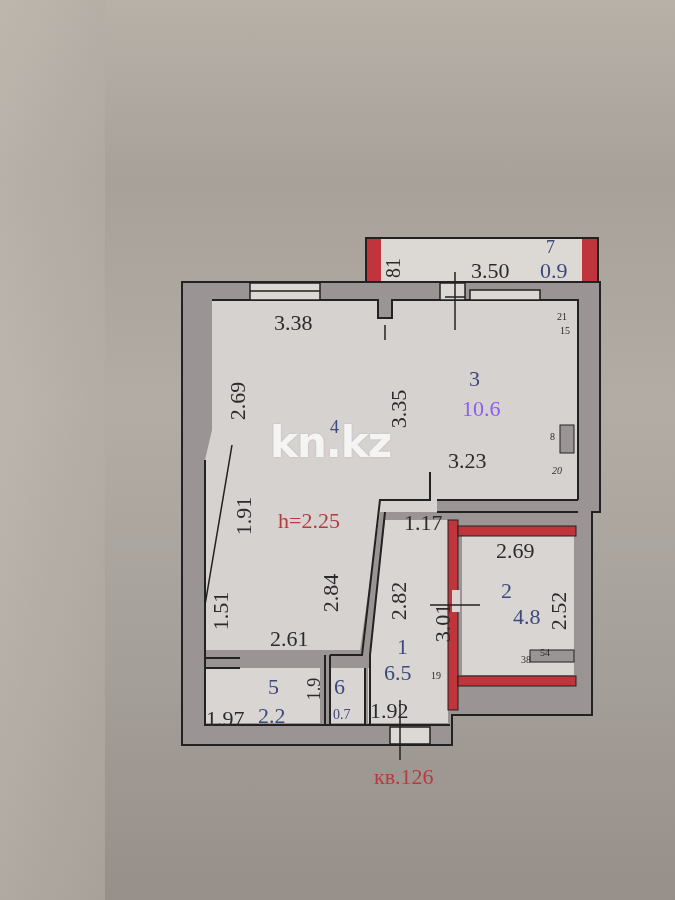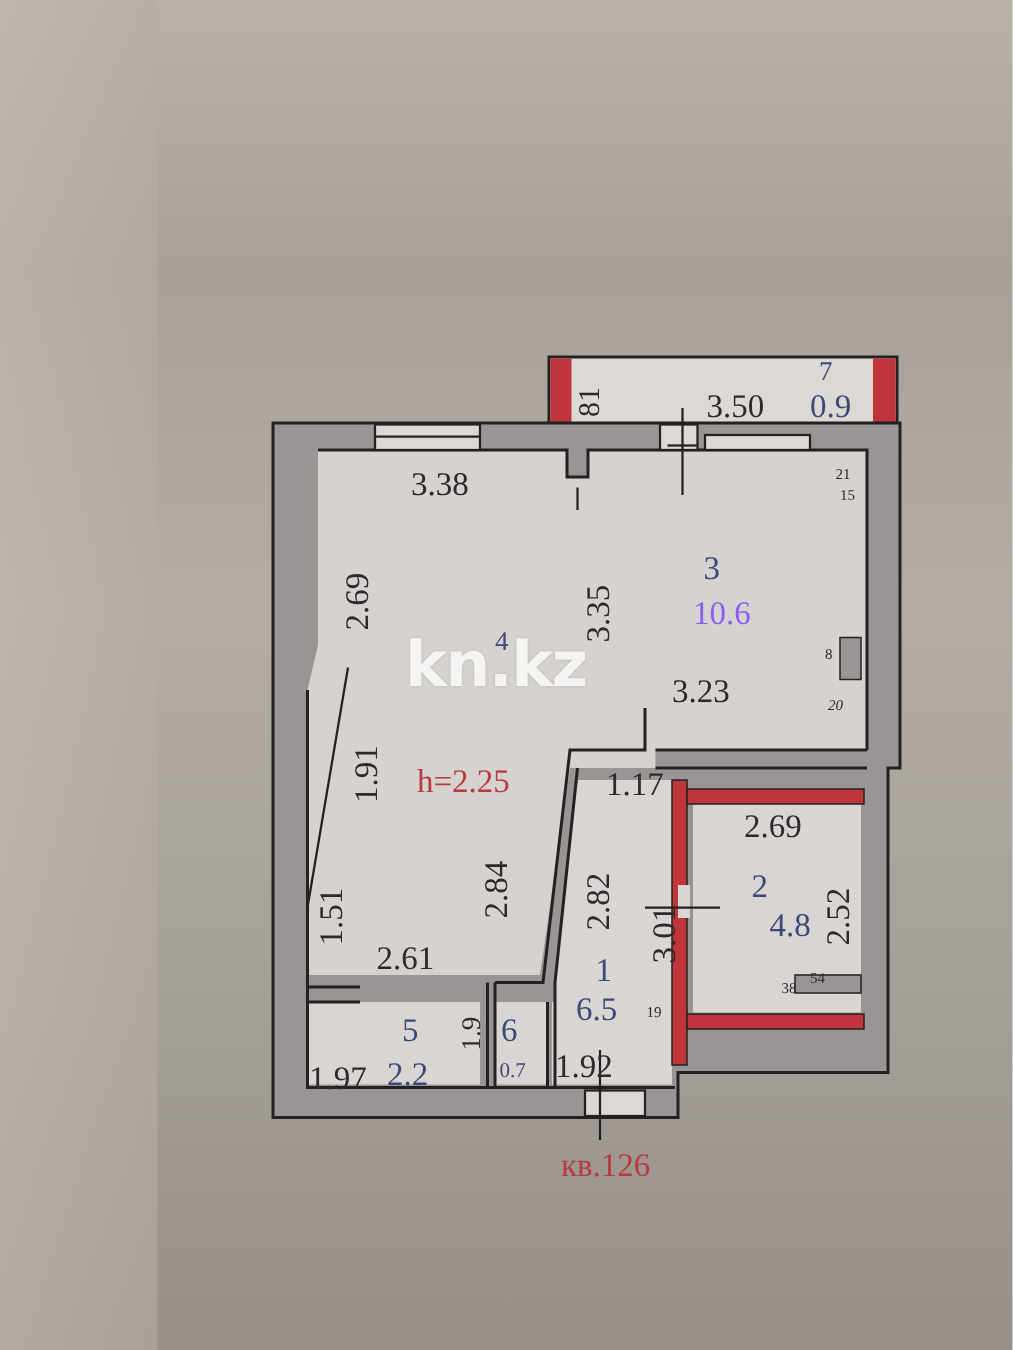--- a/index.html
+++ b/index.html
@@ -124,21 +124,21 @@
 
 <div class="lbl" style="left:496px;top:540px;">2.69</div>
 <div class="lbl vert" style="left:312px;top:582px;">2.84</div>
 <div class="lbl vert" style="left:380px;top:590px;">2.82</div>
 <div class="lbl vert" style="left:424px;top:612px;">3.01</div>
 <div class="lbl blue" style="left:501px;top:580px;">2</div>
 <div class="lbl blue" style="left:489px;top:606px;margin-left:24px;">4.8</div>
 <div class="lbl vert" style="left:540px;top:600px;">2.52</div>
 
 <div class="lbl vert" style="left:202px;top:600px;">1.51</div>
-<div class="lbl" style="left:251px;top:628px;">2.61</div>
+<div class="lbl" style="left:270px;top:628px;">2.61</div>
 <div class="lbl blue" style="left:397px;top:636px;">1</div>
 <div class="lbl blue" style="left:384px;top:662px;">6.5</div>
 
 <div class="lbl" style="left:206px;top:708px;">1.97</div>
 <div class="lbl blue" style="left:268px;top:676px;">5</div>
 <div class="lbl vert" style="left:303px;top:680px;font-size:18px;">1.9</div>
 <div class="lbl blue" style="left:334px;top:676px;">6</div>
 <div class="lbl blue" style="left:258px;top:705px;">2.2</div>
 <div class="lbl blue" style="left:333px;top:708px;font-size:14px;">0.7</div>
 <div class="lbl" style="left:370px;top:700px;">1.92</div>

